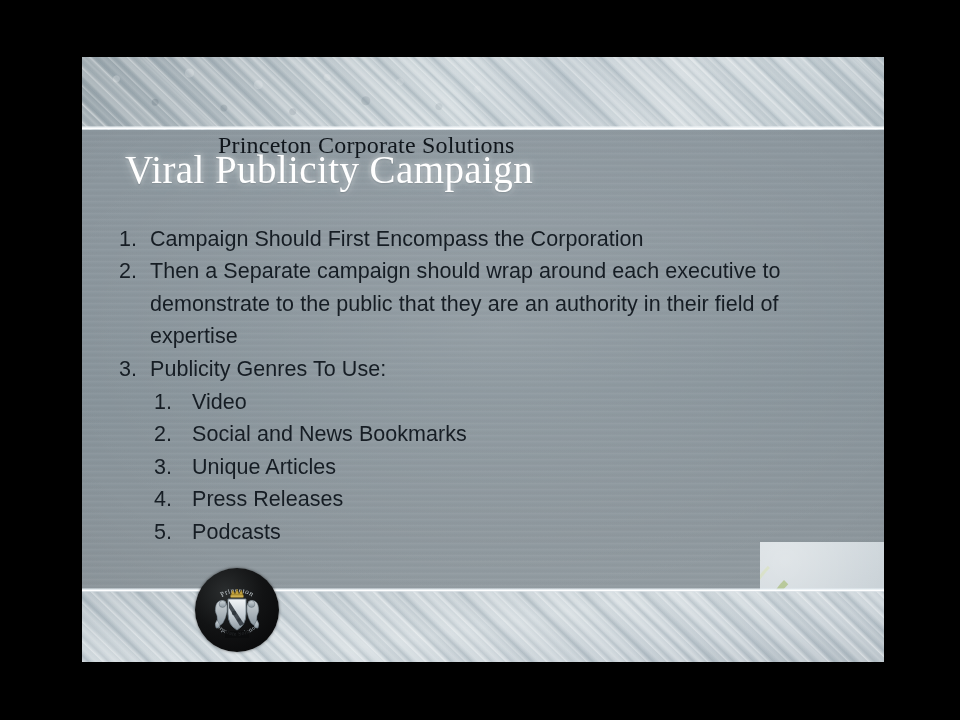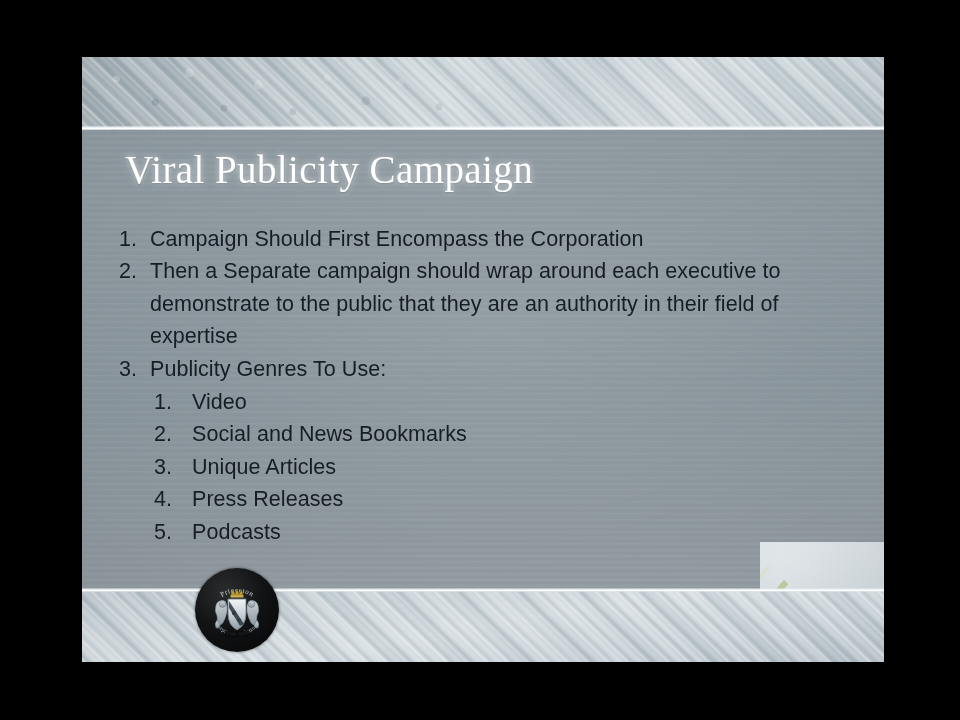--- a/index.html
+++ b/index.html
@@ -442,20 +442,21 @@
       <div class="swoosh sw6"></div>
       <div id="corner-haze"></div>
     </div>
 
     <div id="footer">
       <div id="footer-brush"></div>
       <div id="footer-brush2"></div>
     </div>
     <div id="footer-edge"></div>
 
+    <div id="footer-company">Princeton Corporate Solutions</div>
 
     <div id="logo">
       <svg width="84" height="84" viewBox="0 0 84 84">
         <defs>
           <path id="arcTop" d="M 16,44 A 27,27 0 0 1 68,44" fill="none"></path>
           <path id="arcBot" d="M 16,48 A 27,27 0 0 0 68,48" fill="none"></path>
           <linearGradient id="shieldG" x1="0" y1="0" x2="0" y2="1">
             <stop offset="0%" stop-color="#f2f5f7"></stop>
             <stop offset="55%" stop-color="#c3ccd3"></stop>
             <stop offset="100%" stop-color="#8e99a1"></stop>

